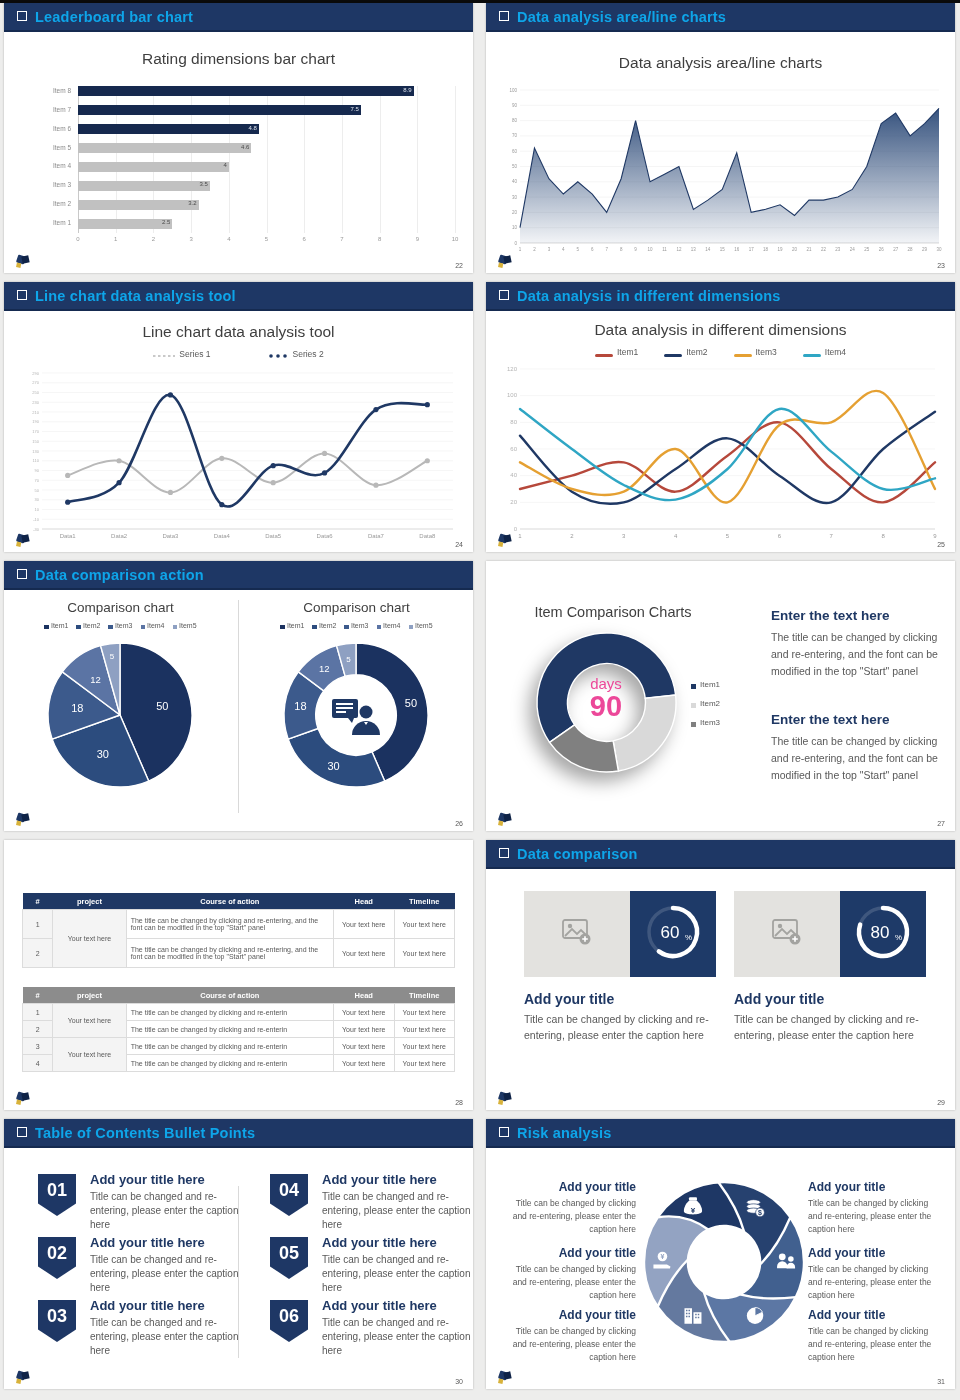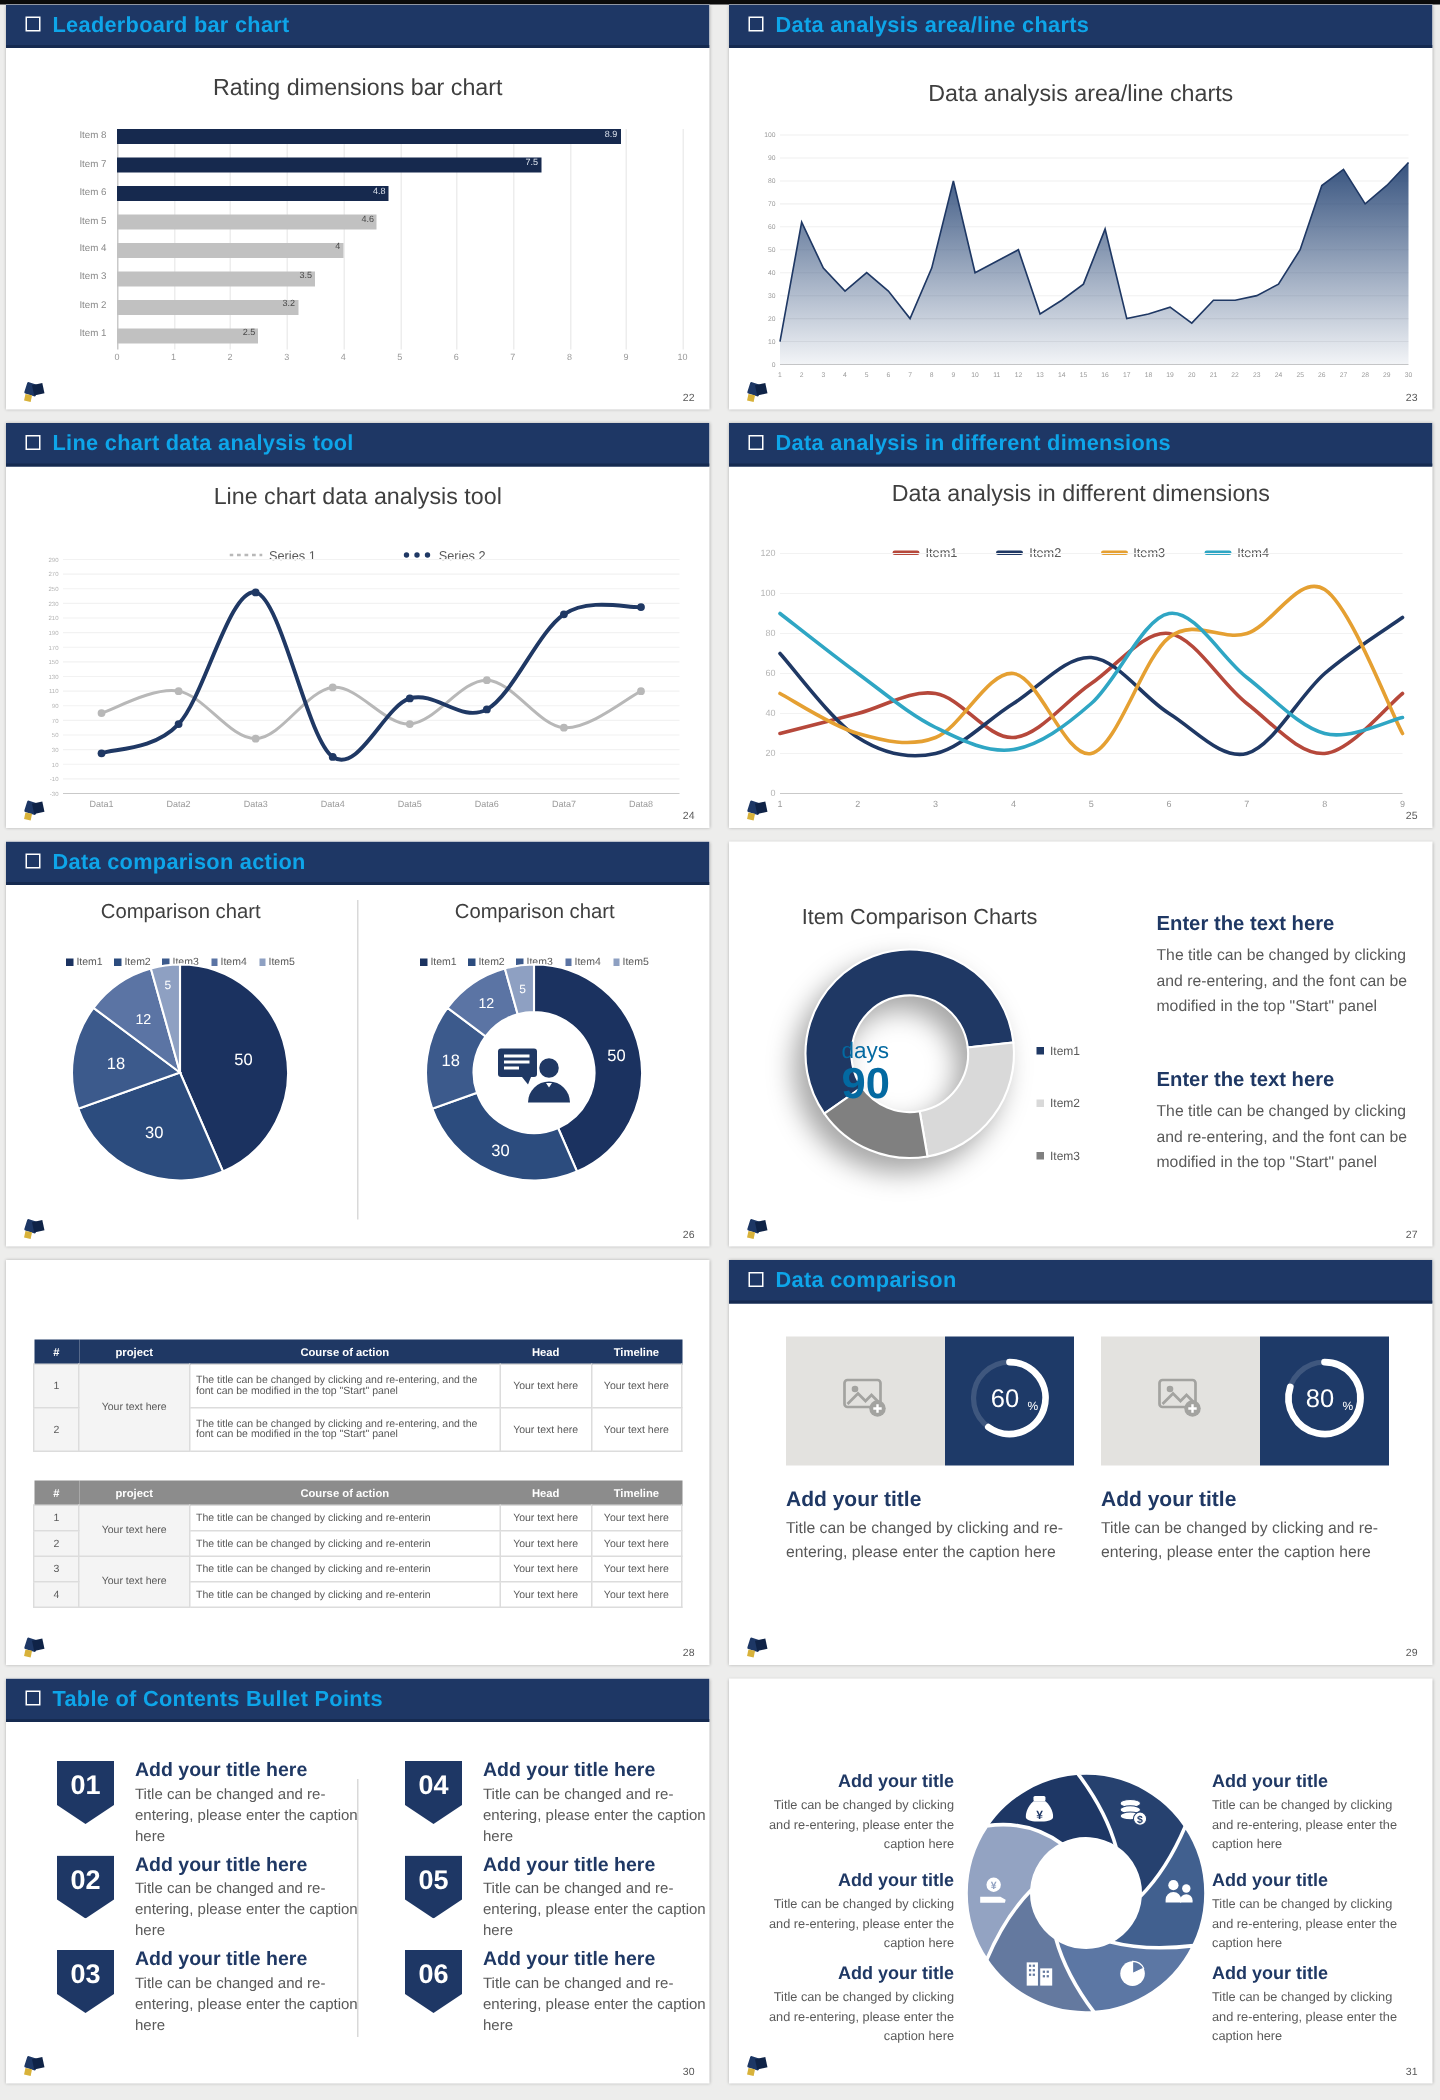--- a/index.html
+++ b/index.html
@@ -15,36 +15,36 @@
   .pagenum{position:absolute;right:10px;bottom:4px;font-size:7px;color:#595959;}
   .logo{position:absolute;left:10px;bottom:4px;width:16px;height:16px;}
   .chart{position:absolute;}
   
   #c22{left:28px;right:18px;top:50px;bottom:24px;}
   
   #c23{left:14px;right:10px;top:52px;bottom:16px;}
   
   .legend-row{position:absolute;left:0;right:0;display:flex;justify-content:center;gap:56px;align-items:center;}
   .legend-row.small{gap:26px;}
-  .leg-item{display:flex;align-items:center;gap:4px;font-size:8.5px;color:#595959;margin-top:16px;}
+  .leg-item{display:flex;align-items:flex-end;gap:4px;font-size:8.5px;color:#595959;}
   .leg-sq{width:5px;height:5px;flex:none;}
   .leg-line{width:18px;height:3px;border-radius:2px;flex:none;}
   #c24{left:12px;right:12px;top:58px;bottom:8px;}
   #c25{left:12px;right:12px;top:54px;bottom:8px;}
   
   .half{position:absolute;top:0;bottom:0;width:233px;}
   .half.left{left:0;} .half.right{left:236px;}
   .vdivider{position:absolute;left:234px;top:10px;bottom:18px;width:1px;background:#d9d9d9;}
   .half .s-title{font-size:13.5px;top:10px;}
   .half .legend-row{top:32px;gap:8px;}
   .half .leg-item{font-size:7px;gap:2px;}
   .pie-box{position:absolute;left:41px;top:50px;width:150px;height:150px;}
   
   #c27{left:48px;top:40px;width:145px;height:145px;filter:drop-shadow(-7px 9px 9px rgba(0,0,0,.35));}
-  .donut-center{position:absolute;left:75px;top:102px;width:90px;text-align:left;color:#0369a1;pointer-events:none;}
+  .donut-center{position:absolute;left:75px;top:85px;width:90px;text-align:center;color:#ec4899;pointer-events:none;}
   .donut-center .dc1{font-size:15px;}
   .donut-center .dc2{font-size:29px;font-weight:bold;line-height:1;}
   .legend-col{position:absolute;left:205px;top:90px;display:flex;flex-direction:column;gap:10px;}
   .legend-col .leg-item{font-size:8px;}
   .txt-block{position:absolute;width:180px;}
   .txt-block h4{margin:0 0 6px 0;color:#1f3864;font-size:13.5px;}
   .txt-block p{margin:0;color:#595959;font-size:10.5px;line-height:1.6;}
   
   .tblwrap{position:absolute;left:18px;right:18px;}
   table.dtable{border-collapse:collapse;width:100%;table-layout:fixed;font-size:7px;color:#595959;}
@@ -705,20 +705,24 @@
         </div>
         <div class="toc-badge" style="left: 266px; top: 152px;">06</div>
         <div class="toc-text" style="left: 318px; top: 150px;">
           <h4>Add your title here</h4>
           <p>Title can be changed and re-entering, please enter the caption here</p>
         </div>
       </div>
   </div>
 
   <div class="slide">
+    <div class="hdr">
+      <span class="hdr-sq"></span>
+      <span class="hdr-t">Risk analysis</span>
+    </div>
     <div class="content">
       <div class="chart" id="c31"><svg width="172" height="172" viewBox="0 0 172 172">
             <path d="M14.096476296066626,50.930308256873836 A80 80 0 0 1 91.58051789953002,6.194875979214061 Q109.2480851873915,28.45896998558517 106.19804767336335,56.05516287931188 A36.12 36.12 0 0 0 70.16603417797852,53.5355590476741 Q45.67381079301522,47.05745175206861 14.096476296066626,50.930308256873836 Z" fill="#1e3765" stroke="#fff" stroke-width="2.4" stroke-linejoin="round"></path>
             <path d="M80.41948210046995,6.194875979214061 A80 80 0 0 1 157.9035237039334,50.930308256873836 Q147.45603634610185,77.36291735441831 122.03201349538486,88.5196038316378 A36.12 36.12 0 0 0 106.19804767336335,56.05516287931188 Q99.56214146731736,31.60522158496763 80.41948210046995,6.194875979214061 Z" fill="#26416f" stroke="#fff" stroke-width="2.4" stroke-linejoin="round"></path>
             <path d="M152.32300580440332,41.264567722340246 A80 80 0 0 1 152.32300580440332,130.73543227765975 Q124.20795115871036,134.90394736883317 101.83396582202147,118.4644409523259 A36.12 36.12 0 0 0 122.03201349538485,88.51960383163781 Q139.88833067430215,70.54776983289902 152.32300580440332,41.264567722340246 Z" fill="#41608f" stroke="#fff" stroke-width="2.4" stroke-linejoin="round"></path>
             <path d="M157.90352370393336,121.06969174312619 A80 80 0 0 1 80.41948210046998,165.80512402078594 Q62.7519148126085,143.54103001441484 65.80195232663664,115.9448371206881 A36.12 36.12 0 0 0 101.83396582202147,118.4644409523259 Q126.3261892069848,124.94254824793138 157.90352370393336,121.06969174312619 Z" fill="#5c77a4" stroke="#fff" stroke-width="2.4" stroke-linejoin="round"></path>
             <path d="M91.58051789953004,165.80512402078594 A80 80 0 0 1 14.09647629606664,121.06969174312619 Q24.543963653898146,94.63708264558169 49.96798650461515,83.4803961683622 A36.12 36.12 0 0 0 65.80195232663664,115.9448371206881 Q72.43785853268263,140.39477841503236 91.58051789953004,165.80512402078594 Z" fill="#64799f" stroke="#fff" stroke-width="2.4" stroke-linejoin="round"></path>
             <path d="M19.676994195596677,130.73543227765975 A80 80 0 0 1 19.67699419559665,41.26456772234027 Q47.792048841289656,37.09605263116682 70.16603417797852,53.5355590476741 A36.12 36.12 0 0 0 49.96798650461515,83.4803961683622 Q32.111669325697854,101.452230167101 19.676994195596677,130.73543227765975 Z" fill="#93a3c2" stroke="#fff" stroke-width="2.4" stroke-linejoin="round"></path>
             <g transform="translate(54.96999999999997,32.25446344113775)" fill="#fff">
               <rect x="-4" y="-11" width="8" height="3.5" rx="1"></rect>

